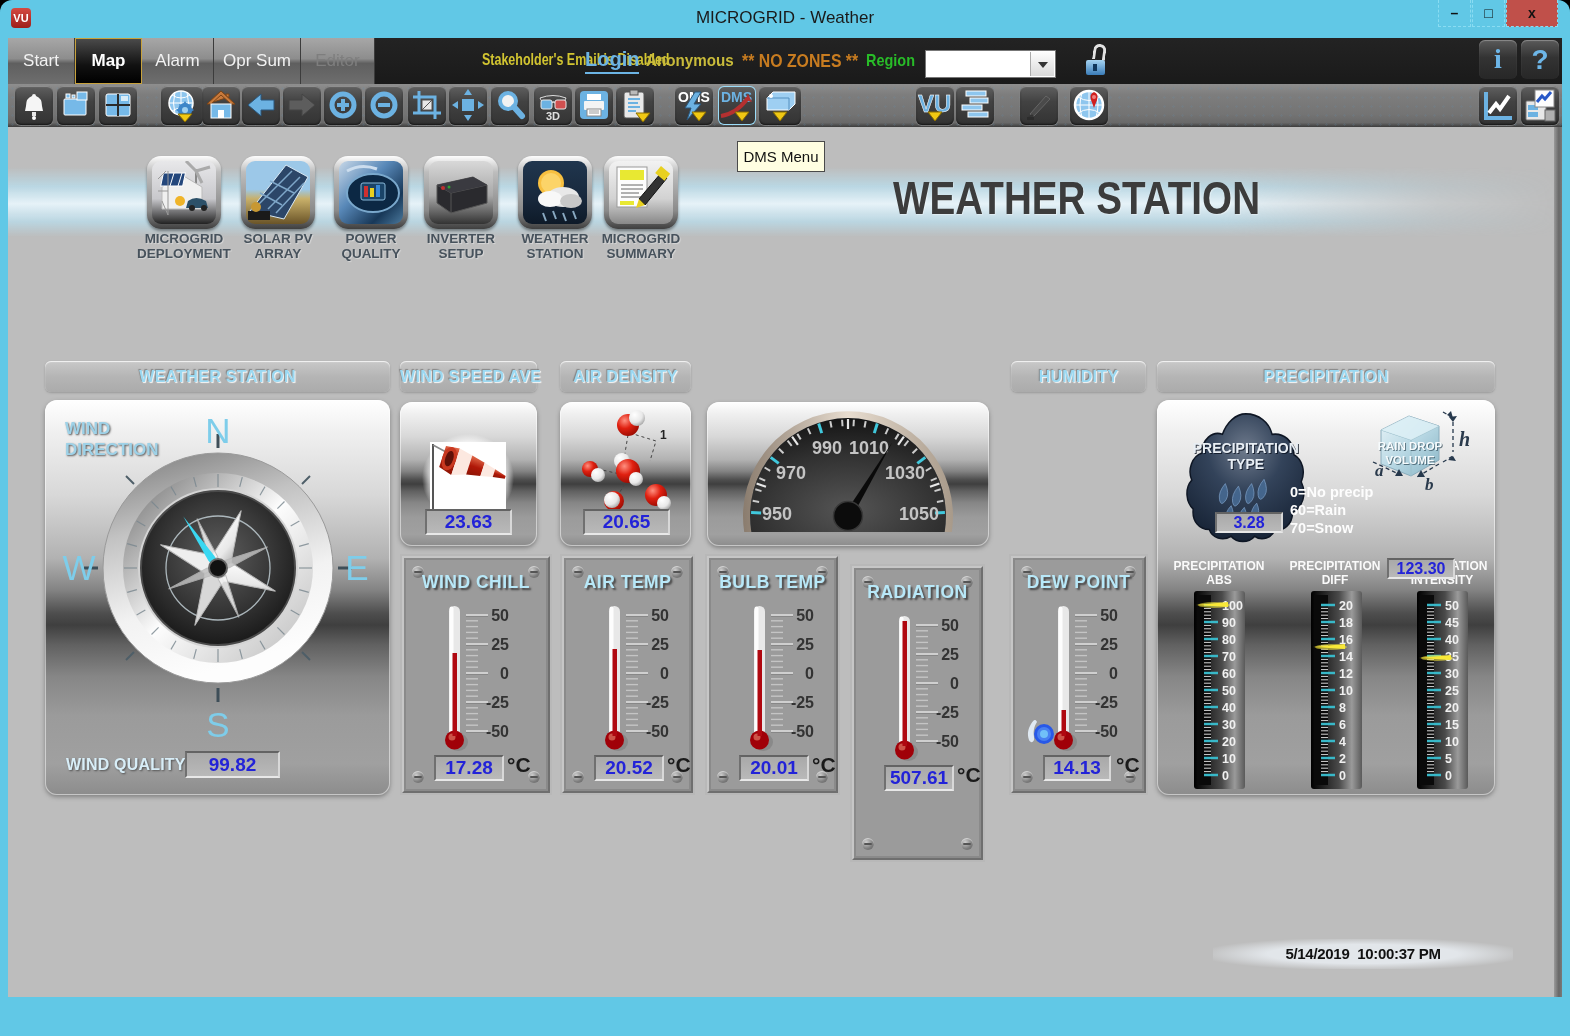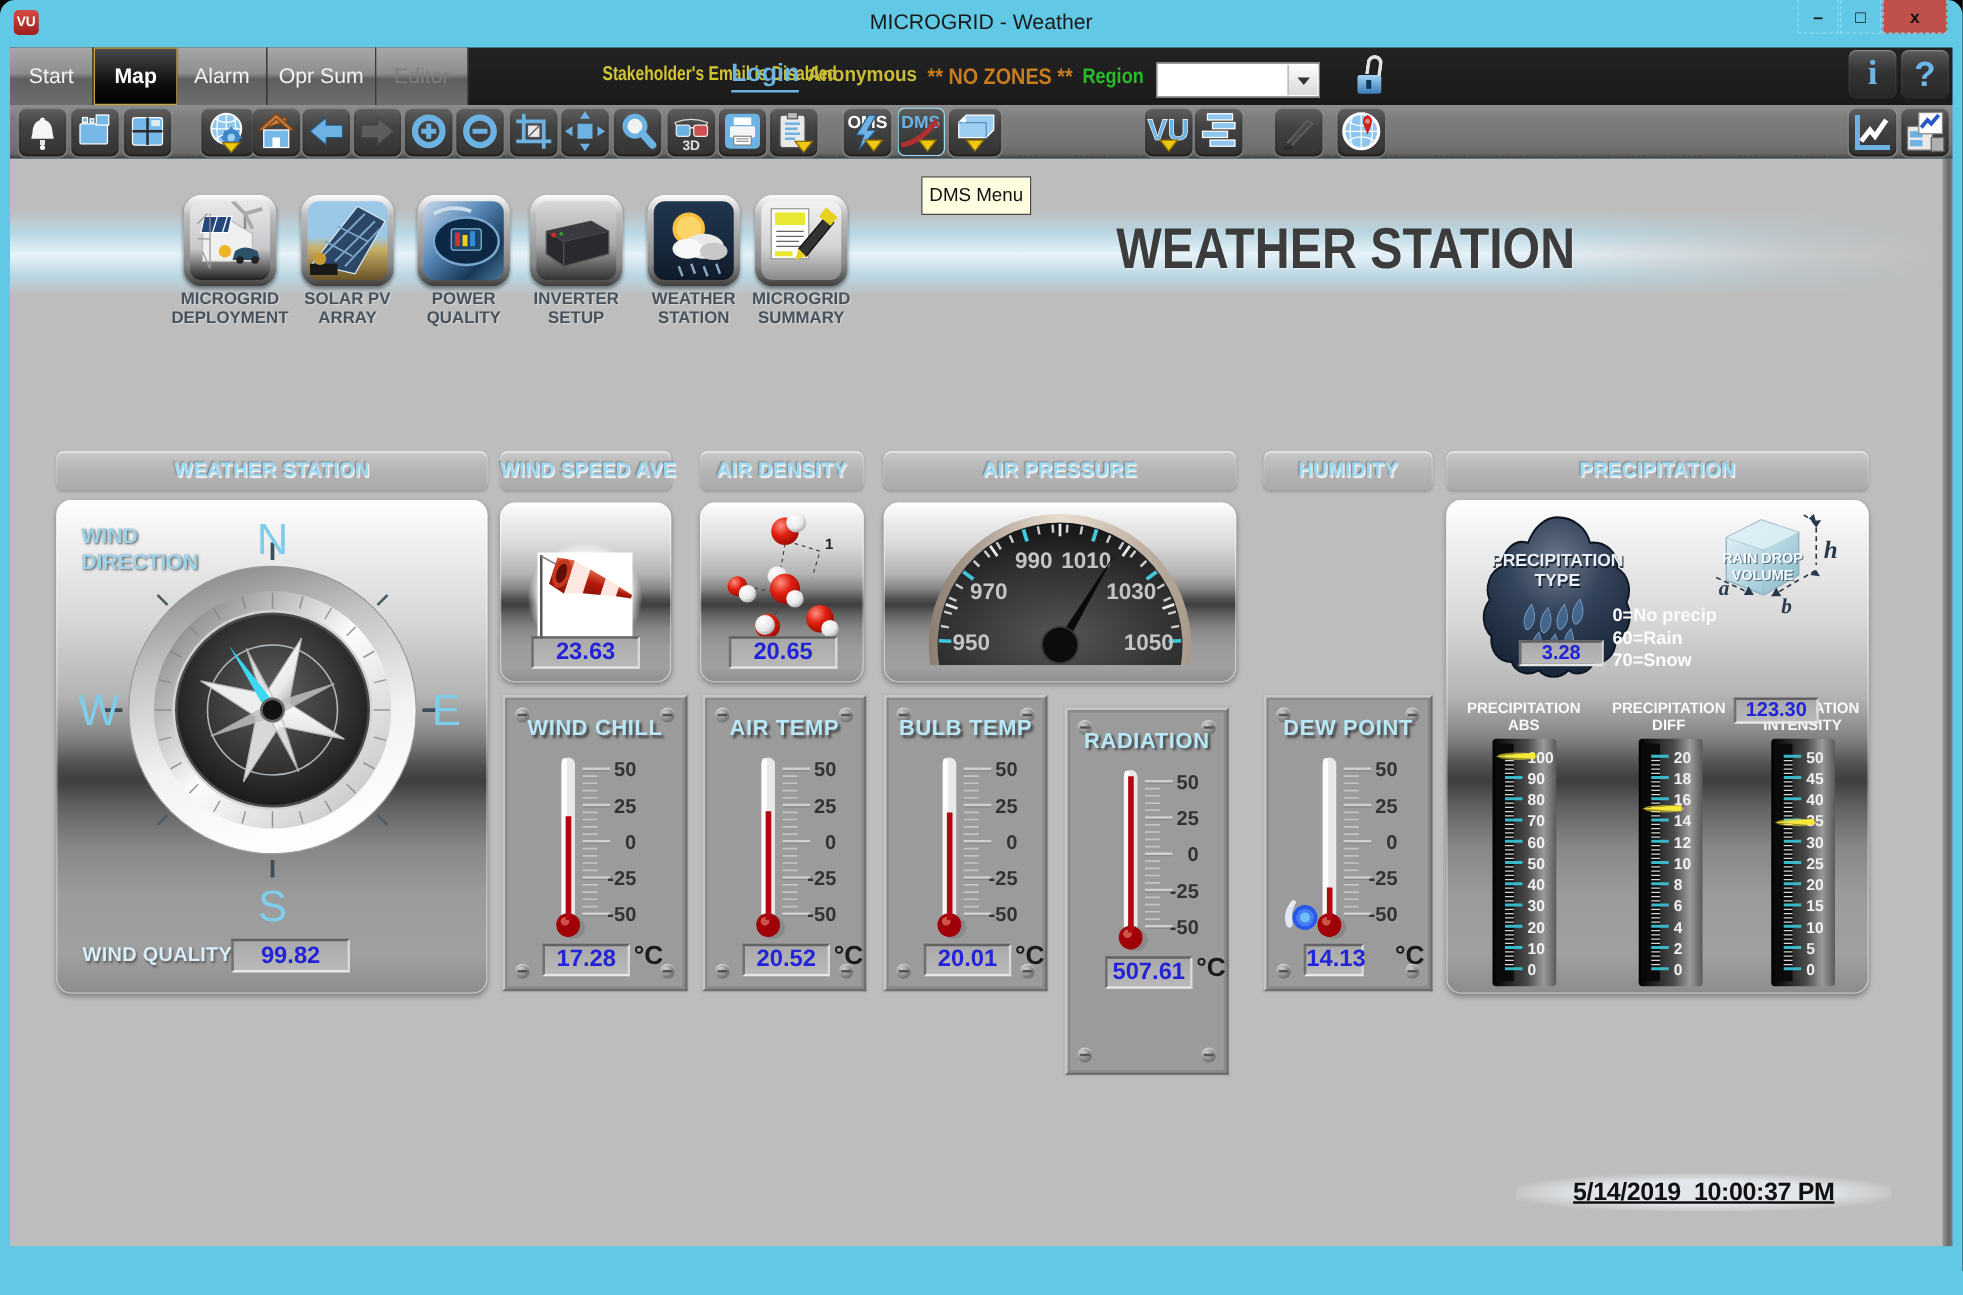--- a/index.html
+++ b/index.html
@@ -77,21 +77,21 @@
 .screw { position:absolute; width:12px; height:12px; border-radius:50%;
   background:radial-gradient(circle at 35% 35%, #cfcfcf, #7c7c7c 60%, #5f5f5f);
   box-shadow:inset 0 1px 1px rgba(255,255,255,.6); }
 .screw:after { content:""; position:absolute; left:2px; top:5px; width:8px; height:2px;
   background:#555; border-radius:1px; }
 
 .statusbar { position:absolute; left:8px; top:997px; width:1554px; height:31px;
   background:linear-gradient(180deg,#9e9e9e,#787878 22%,#6a6a6a 55%,#585858 85%,#4e4e4e); color:#fafafa; font-size:13.5px; font-weight:bold; }
 .datetime { position:absolute; left:1205px; top:812px; width:300px; height:30px;
   background:radial-gradient(ellipse at center, #e2e6ea 45%, rgba(220,224,228,0) 78%);
-  text-align:center; font-size:20px; font-weight:bold; color:#111; line-height:30px; letter-spacing:-.3px;text-decoration:underline; }
+  text-align:center; font-size:15px; font-weight:bold; color:#111; line-height:30px; letter-spacing:-.3px; }
 </style>
 </head>
 <body>
 <div class="win">
 
   <div class="vuicon">VU</div>
   <div class="title">MICROGRID - Weather</div>
   <div class="wbtn" style="left:1438px;width:33px;">–</div>
   <div class="wbtn" style="left:1472px;width:33px;">□</div>
   <div class="wbtn" style="left:1506px;width:52px;background:#c0504a;">x</div>
@@ -388,21 +388,20 @@
     <div class="applabel" style="left:218px;">SOLAR PV ARRAY</div>
     <div class="applabel" style="left:311px;">POWER QUALITY</div>
     <div class="applabel" style="left:401px;">INVERTER SETUP</div>
     <div class="applabel" style="left:495px;">WEATHER STATION</div>
     <div class="applabel" style="left:581px;">MICROGRID SUMMARY</div>
     <div class="tooltip">DMS Menu</div>
 
     <div class="phead" style="left:37px;top:234px;width:345px;">WEATHER STATION</div>
     <div class="phead" style="left:392px;top:234px;width:137px;">WIND SPEED AVE</div>
     <div class="phead" style="left:552px;top:234px;width:131px;">AIR DENSITY</div>
-    <div class="phead" style="left:699px;top:234px;width:282px;">AIR PRESSURE</div>
     <div class="phead" style="left:1003px;top:234px;width:135px;">HUMIDITY</div>
     <div class="phead" style="left:1149px;top:234px;width:338px;">PRECIPITATION</div>
 
     <div class="metal" id="p-compass" style="left:37px;top:273px;width:345px;height:395px;">
       <div class="abs" style="left:20px;top:18px;font-size:17px;font-weight:bold;color:#9ed2e8;line-height:21px;text-shadow:1px 1px 2px rgba(50,50,50,.8);">WIND<br>DIRECTION</div>
       <svg class="abs" style="left:0;top:0;" width="345" height="395" viewBox="0 0 345 395">
         <defs>
           <linearGradient id="ringg" x1="0" y1="0" x2=".3" y2="1">
             <stop offset="0" stop-color="#787878"></stop>
               <stop offset=".35" stop-color="#c2c2c2"></stop>
@@ -1159,21 +1158,21 @@
         <circle cx="48" cy="179" r="3.5" fill="#d86858" opacity=".8"></circle>
         <rect x="48.5" y="152" width="4.5" height="26" fill="#b00810"></rect>
         <g transform="translate(8,138)">
           <path d="M21 2 C25 14 38 24 38 37 C38 48 30 55 21 55 C12 55 4 48 4 37 C4 24 17 14 21 2z" fill="url(#dropg)"></path>
           <circle cx="23" cy="38" r="10" fill="#2858e8"></circle>
             <circle cx="23" cy="38" r="7" fill="#4880f0"></circle>
             <circle cx="23" cy="38" r="4" fill="#70c0f8"></circle>
           <path d="M10 28 C7 33 6 38 8 44 C10 48 14 46 13 41 C12 35 13 31 16 26 C14 22 12 25 10 28z" fill="#e8f2fc" opacity=".9"></path>
         </g>
       </svg>
-      <div class="vbox" style="left:30px;top:197px;width:48px;height:26px;font-size:19px;line-height:22px;">14.13</div>
+      <div class="vbox" style="left:30px;top:197px;width:68px;height:26px;font-size:19px;line-height:22px;">14.13</div>
       <div class="abs" style="left:103px;top:195px;font-size:21px;font-weight:bold;color:#1a1a1a;">°C</div>
     </div>
 
     <div class="datetime">5/14/2019&nbsp;&nbsp;10:00:37 PM</div>
   </div>
   <div class="abs" style="left:1554px;top:127px;width:8px;height:870px;background:linear-gradient(90deg,#9a9a9a,#686868 60%,#7a7a7a);"></div>
 
 </div>
 
 </body></html>

